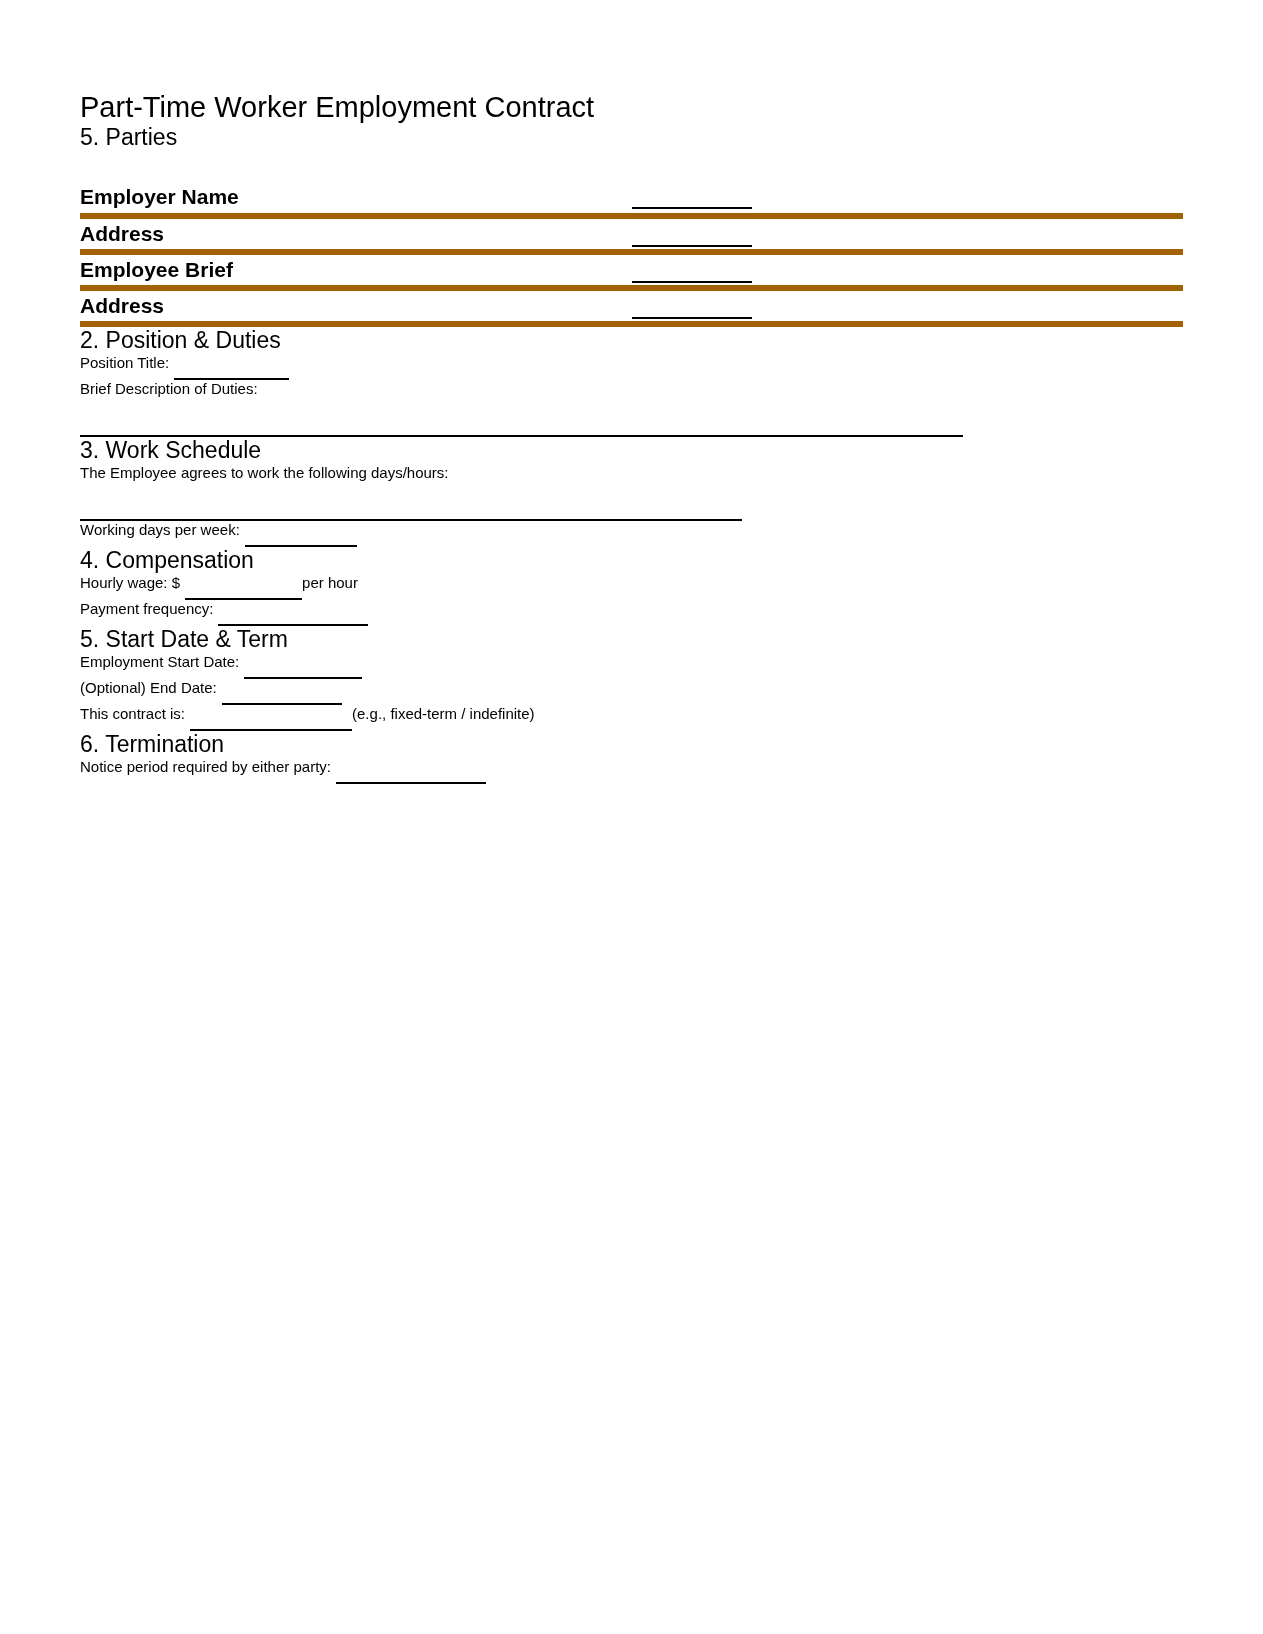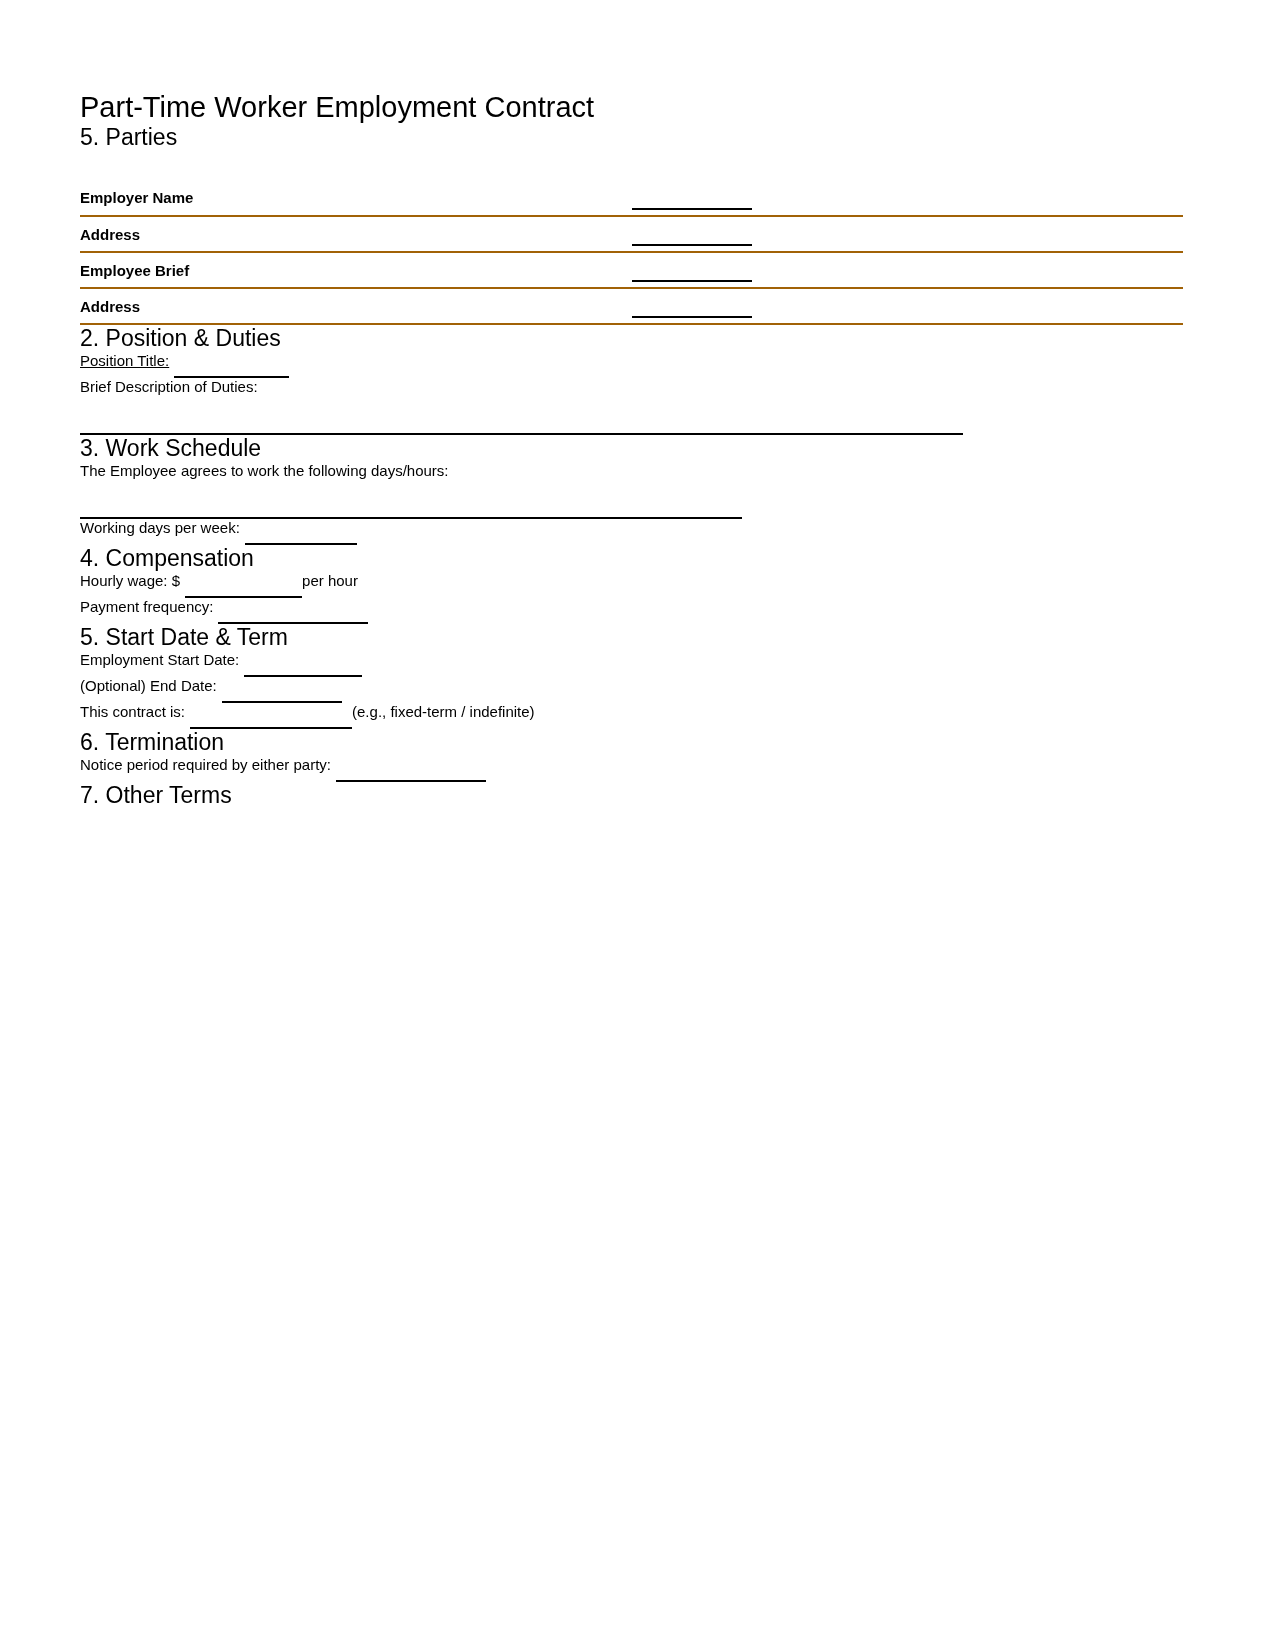--- a/index.html
+++ b/index.html
@@ -58,39 +58,39 @@
   }
   
   table.parties-table {
     border-collapse: collapse;
     width: 1103px;
     table-layout: fixed;
     margin-top: 29px;
   }
   table.parties-table tr { height: 36px; }
   table.parties-table td {
-    border-bottom: 2px solid #a16207;
+    border-bottom: 6px solid #a16207;
     padding: 0;
     vertical-align: middle;
-    font-size: 15px;
+    font-size: 21px;
   }
   td.cell-label { font-weight: 700; width: 50%; }
   td.cell-value { width: 50%; padding-left: 12px; }
   td.cell-value .tblank {
     display: inline-block;
     width: 120px;
     height: 20px;
     border-bottom: 2px solid #000000;
     vertical-align: middle;
     margin-top: 2px;
   }
   
   .mt-h2-1 { margin-top: 41px; }
   .mt-h2-2 { margin-top: 39px; }
-  .mt-pos  { margin-top: 31px; text-decoration: underline; }
+  .mt-pos  { margin-top: 31px; }
   .mt-dut  { margin-top: 8px;  }
   .rule-duties { margin-top: 38px; width: 883px; }
   .mt-h2-3 { margin-top: 13px; }
   .mt-wsi  { margin-top: 40px; }
   .rule-work { margin-top: 38px; width: 662px; }
   .mt-wdp  { margin-top: 26px; }
   .mt-h2-4 { margin-top: 35px; }
   .mt-hw   { margin-top: 20px; }
   .mt-pf   { margin-top: 14px; }
   .mt-h2-5 { margin-top: 29px; }
@@ -165,15 +165,14 @@
   <p class="line mt-esd"><span>Employment Start Date:</span><span class="blank w-118"></span></p>
 
   <p class="line mt-oed"><span>(Optional) End Date:</span><span class="blank w-120"></span></p>
 
   <p class="line mt-tci"><span>This contract is:</span><span class="blank w-162"></span><span class="suffix">(e.g., fixed-term / indefinite)</span></p>
 
   <h2 class="sec-heading mt-h2-6">6. Termination</h2>
 
   <p class="line mt-np"><span>Notice period required by either party:</span><span class="blank w-150"></span></p>
 
-  <h2 class="sec-heading mt-h2-7">7. Other Terms</h2>
 
 </div>
 
 </body></html>

